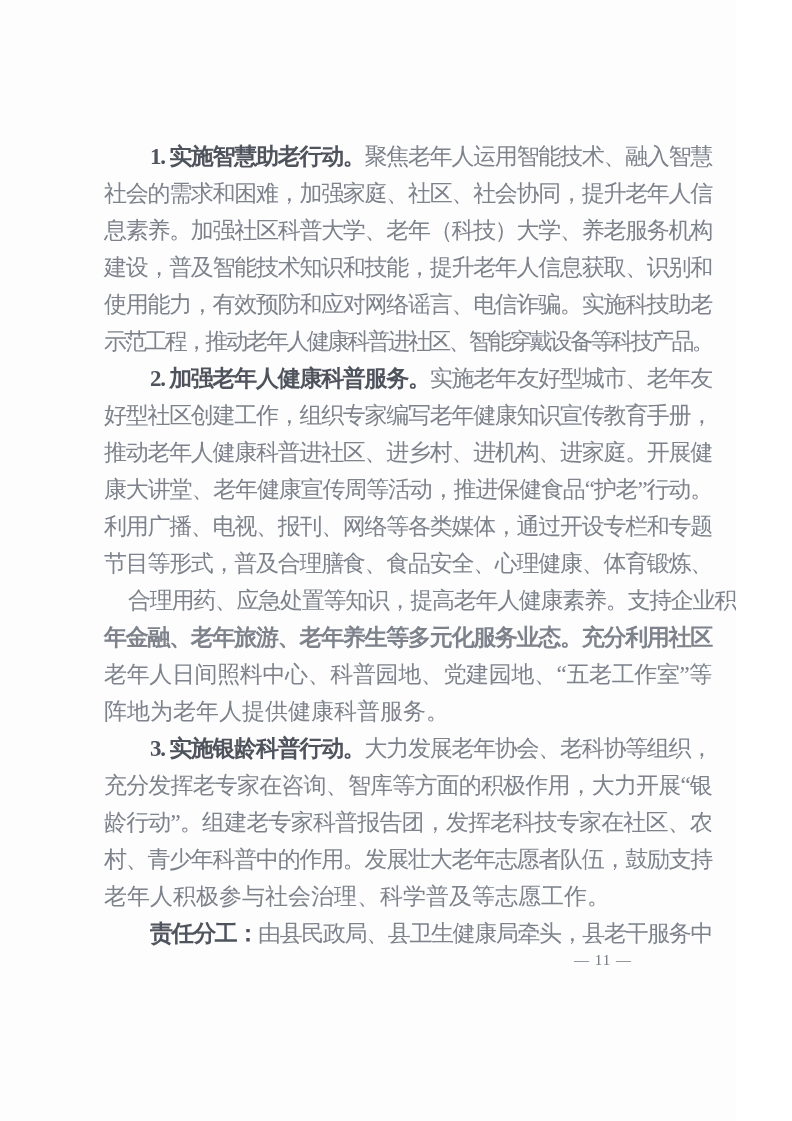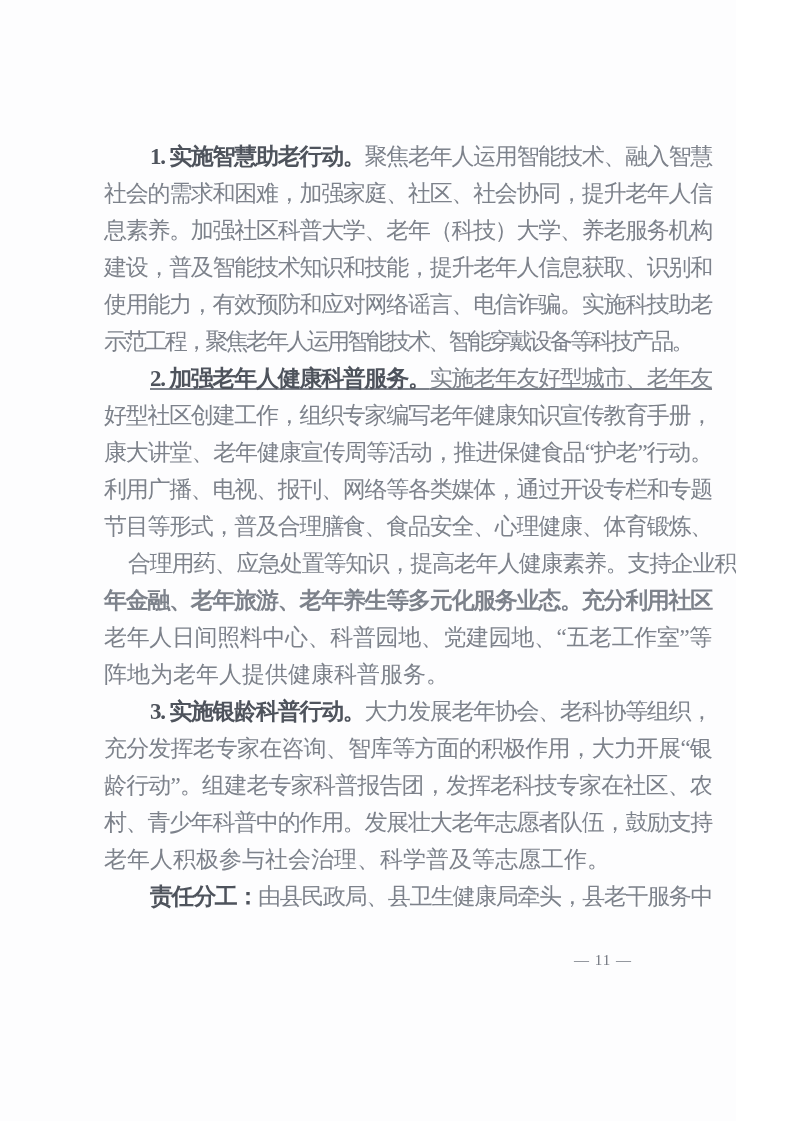--- a/index.html
+++ b/index.html
@@ -45,23 +45,24 @@
 </head>
 <body>
 
 <div class="page">
   <div class="textblock">
       <div class="line indent"><span class="inner" style="letter-spacing: -1.28571px;"><span class="lead">1. 实施智慧助老行动。</span><span class="body-text">聚焦老年人运用智能技术、融入智慧</span></span></div>
       <div class="line"><span class="inner" style="letter-spacing: -1.28571px;"><span class="body-text">社会的需求和困难，加强家庭、社区、社会协同，提升老年人信</span></span></div>
       <div class="line"><span class="inner" style="letter-spacing: -1.28571px;"><span class="body-text">息素养。加强社区科普大学、老年（科技）大学、养老服务机构</span></span></div>
       <div class="line"><span class="inner" style="letter-spacing: -1.28571px; text-align: center;"><span class="body-text">建设，普及智能技术知识和技能，提升老年人信息获取、识别和</span></span></div>
       <div class="line"><span class="inner" style="letter-spacing: -1.28571px; text-align: center;"><span class="body-text">使用能力，有效预防和应对网络谣言、电信诈骗。实施科技助老</span></span></div>
-      <div class="line"><span class="inner" style="letter-spacing: -2.73333px;"><span class="body-text">示范工程，聚焦老年人运用智能技术、智能穿戴设备等科技产品。</span></span></div>
-      <div class="line indent"><span class="inner" style="letter-spacing: -1.28571px; text-decoration: underline;"><span class="lead">2. 加强老年人健康科普服务。</span><span class="body-text">实施老年友好型城市、老年友</span></span></div>
+      <div class="line"><span class="inner" style="letter-spacing: -2.73333px;"><span class="body-text">示范工程，推动老年人健康科普进社区、智能穿戴设备等科技产品。</span></span></div>
+      <div class="line indent"><span class="inner" style="letter-spacing: -1.28571px;"><span class="lead">2. 加强老年人健康科普服务。</span><span class="body-text">实施老年友好型城市、老年友</span></span></div>
       <div class="line"><span class="inner" style="letter-spacing: -1.28571px;"><span class="body-text">好型社区创建工作，组织专家编写老年健康知识宣传教育手册，</span></span></div>
+      <div class="line"><span class="inner" style="letter-spacing: -1.28571px;"><span class="body-text">推动老年人健康科普进社区、进乡村、进机构、进家庭。开展健</span></span></div>
       <div class="line"><span class="inner" style="letter-spacing: -1.15248px;"><span class="body-text">康大讲堂、老年健康宣传周等活动，推进保健食品“护老”行动。</span></span></div>
       <div class="line"><span class="inner" style="letter-spacing: -1.28571px;"><span class="body-text">利用广播、电视、报刊、网络等各类媒体，通过开设专栏和专题</span></span></div>
       <div class="line"><span class="inner" style="letter-spacing: -1.28571px;"><span class="body-text">节目等形式，普及合理膳食、食品安全、心理健康、体育锻炼、</span></span></div>
       <div class="line"><span class="inner" style="letter-spacing: -1.28571px; margin-left: 24px;"><span class="body-text">合理用药、应急处置等知识，提高老年人健康素养。支持企业积</span></span></div>
       <div class="line"><span class="inner" style="letter-spacing: -1.28571px; font-weight: bold;"><span class="body-text">年金融、老年旅游、老年养生等多元化服务业态。充分利用社区</span></span></div>
       <div class="line"><span class="inner" style="letter-spacing: -0.37221px;"><span class="body-text">老年人日间照料中心、科普园地、党建园地、“五老工作室”等</span></span></div>
       <div class="line"><span class="inner"><span class="body-text">阵地为老年人提供健康科普服务。</span></span></div>
       <div class="line indent"><span class="inner" style="letter-spacing: -1.28571px;"><span class="lead">3. 实施银龄科普行动。</span><span class="body-text">大力发展老年协会、老科协等组织，</span></span></div>
       <div class="line"><span class="inner" style="letter-spacing: -0.829241px;"><span class="body-text">充分发挥老专家在咨询、智库等方面的积极作用，大力开展“银</span></span></div>
       <div class="line"><span class="inner" style="letter-spacing: -0.829241px;"><span class="body-text">龄行动”。组建老专家科普报告团，发挥老科技专家在社区、农</span></span></div>

